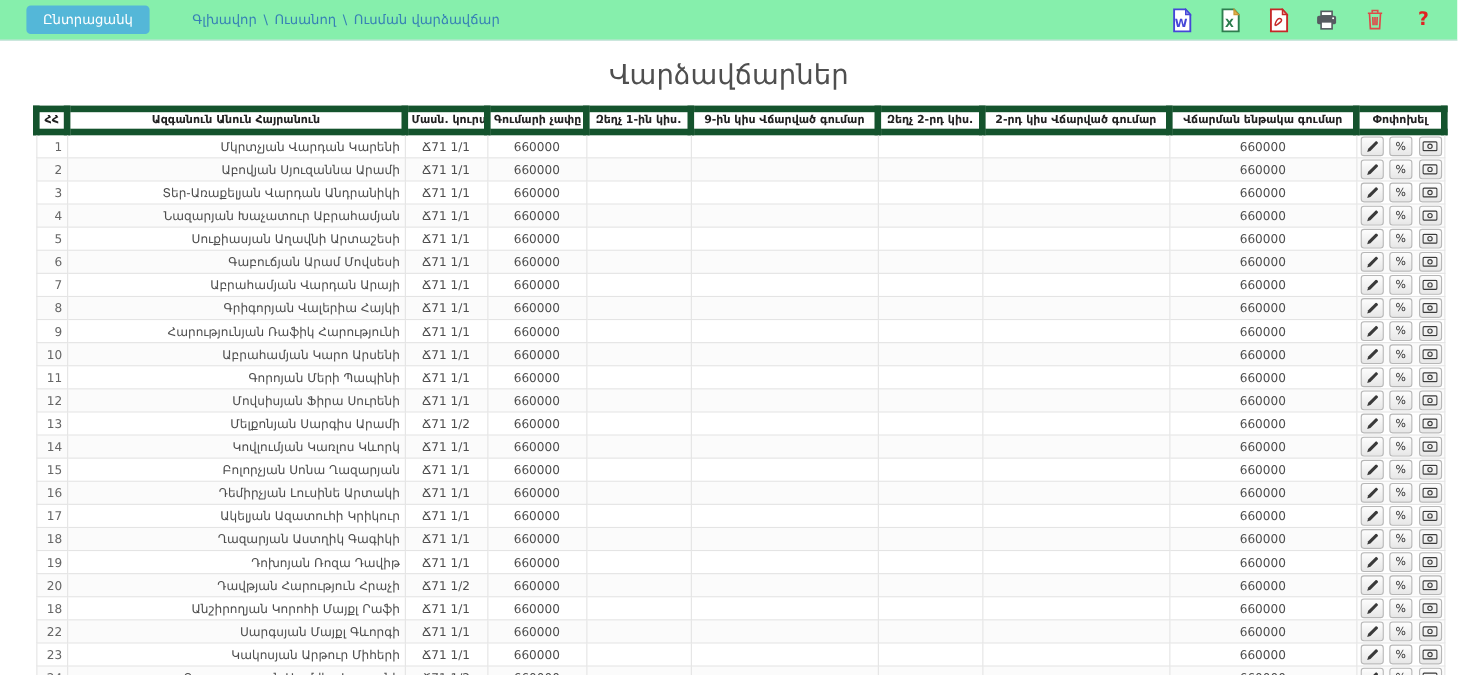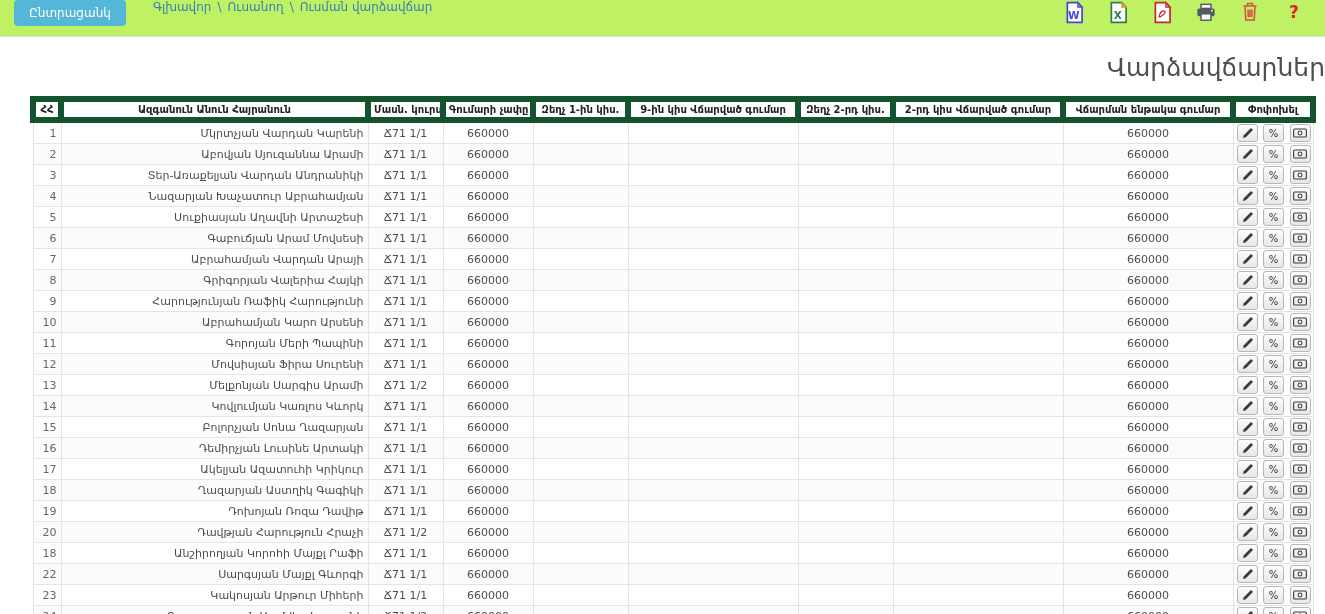--- a/index.html
+++ b/index.html
@@ -1,34 +1,34 @@
 <!DOCTYPE html>
 <html><head>
 <meta charset="utf-8">
 <style>
   * { margin:0; padding:0; box-sizing:border-box; }
   html,body { width:1325px; height:614px; overflow:hidden; background:#fff;
               font-family:"DejaVu Sans", sans-serif; }
 
   
-  .topbar { height:37px; background:#bef264; border-bottom:1px solid #d9e2e9;
-            display:flex; align-items:flex-start; padding:0 20px 0 14px; }
+  .topbar { height:37px; background:#86efac; border-bottom:1px solid #d9e2e9;
+            display:flex; align-items:center; padding:0 20px 0 24px; }
   .menu-btn { background:#54b7d8; color:#fff; border:none; border-radius:4px;
               font-family:"DejaVu Sans", sans-serif; font-size:12px;
               padding:6px 15px; cursor:pointer; }
-  .breadcrumb { margin-left:27px; font-size:12px; color:#3780b5; display:flex; gap:6px; }
+  .breadcrumb { margin-left:39px; font-size:12px; color:#3780b5; display:flex; gap:6px; }
   .breadcrumb a { color:#3780b5; text-decoration:none; cursor:pointer; }
   .bc-sep { color:#3780b5; }
   .topbar-icons { margin-left:auto; display:flex; align-items:center; gap:22px; }
   .tb-icon { display:inline-flex; align-items:center; justify-content:center;
              width:22px; height:24px; cursor:pointer; }
   .help-q { color:#e02222; font-weight:bold; font-size:17px; }
 
   
-  .page-title { text-align:right; color:#4f4f4f; font-size:25px; font-weight:400;
+  .page-title { text-align:center; color:#4f4f4f; font-size:25px; font-weight:400;
                 margin:16px 0 14px 0; }
 
   
   .tbl-wrap { margin:0 15px 0 30px; }
   table { border-collapse:collapse; width:1280px; table-layout:fixed; }
   th { border:6px solid #14532d; font-size:10px; font-weight:bold; color:#222;
        padding:2px 3px; background:#fff; white-space:nowrap; overflow:hidden; }
   td { border:1px solid #e4e4e4; font-size:11px; color:#4d4d4d;
        padding:1px 4px; height:19px; white-space:nowrap; overflow:hidden; }
   tbody tr:nth-child(even) td { background:#fbfbfb; }

